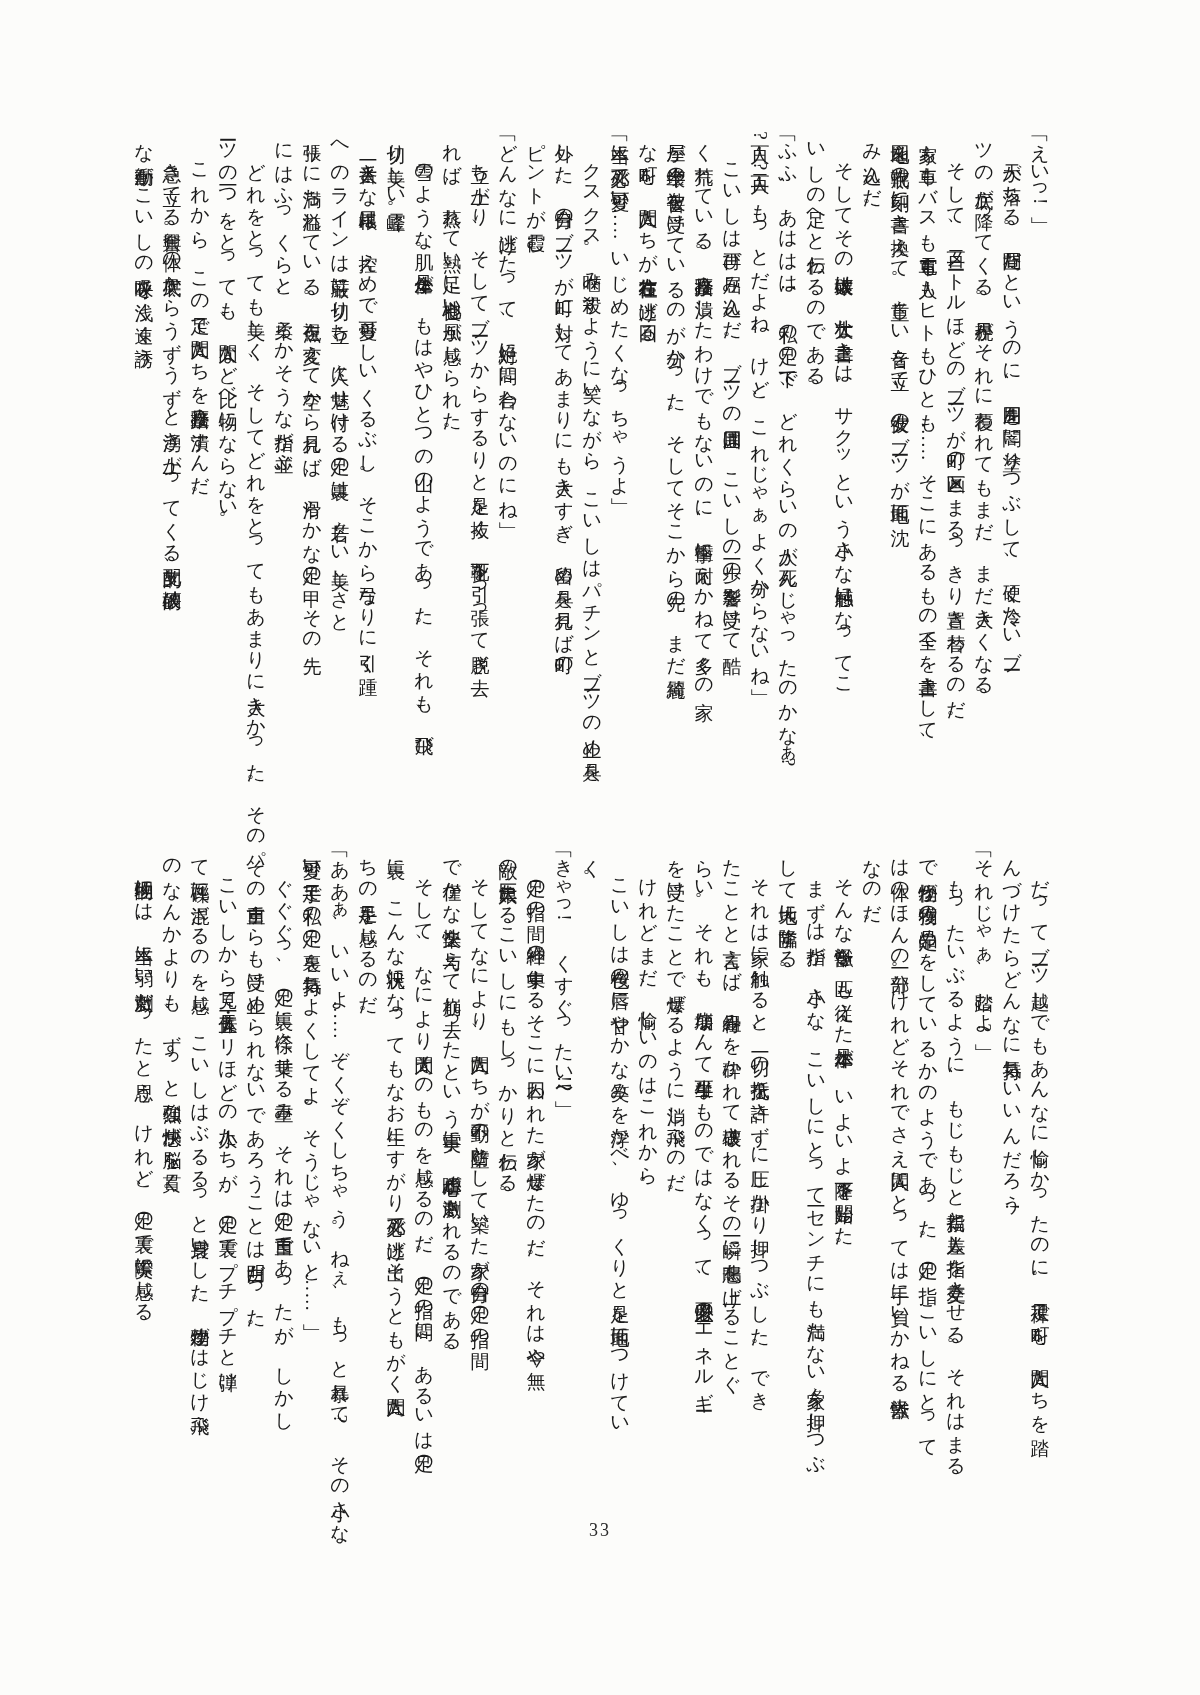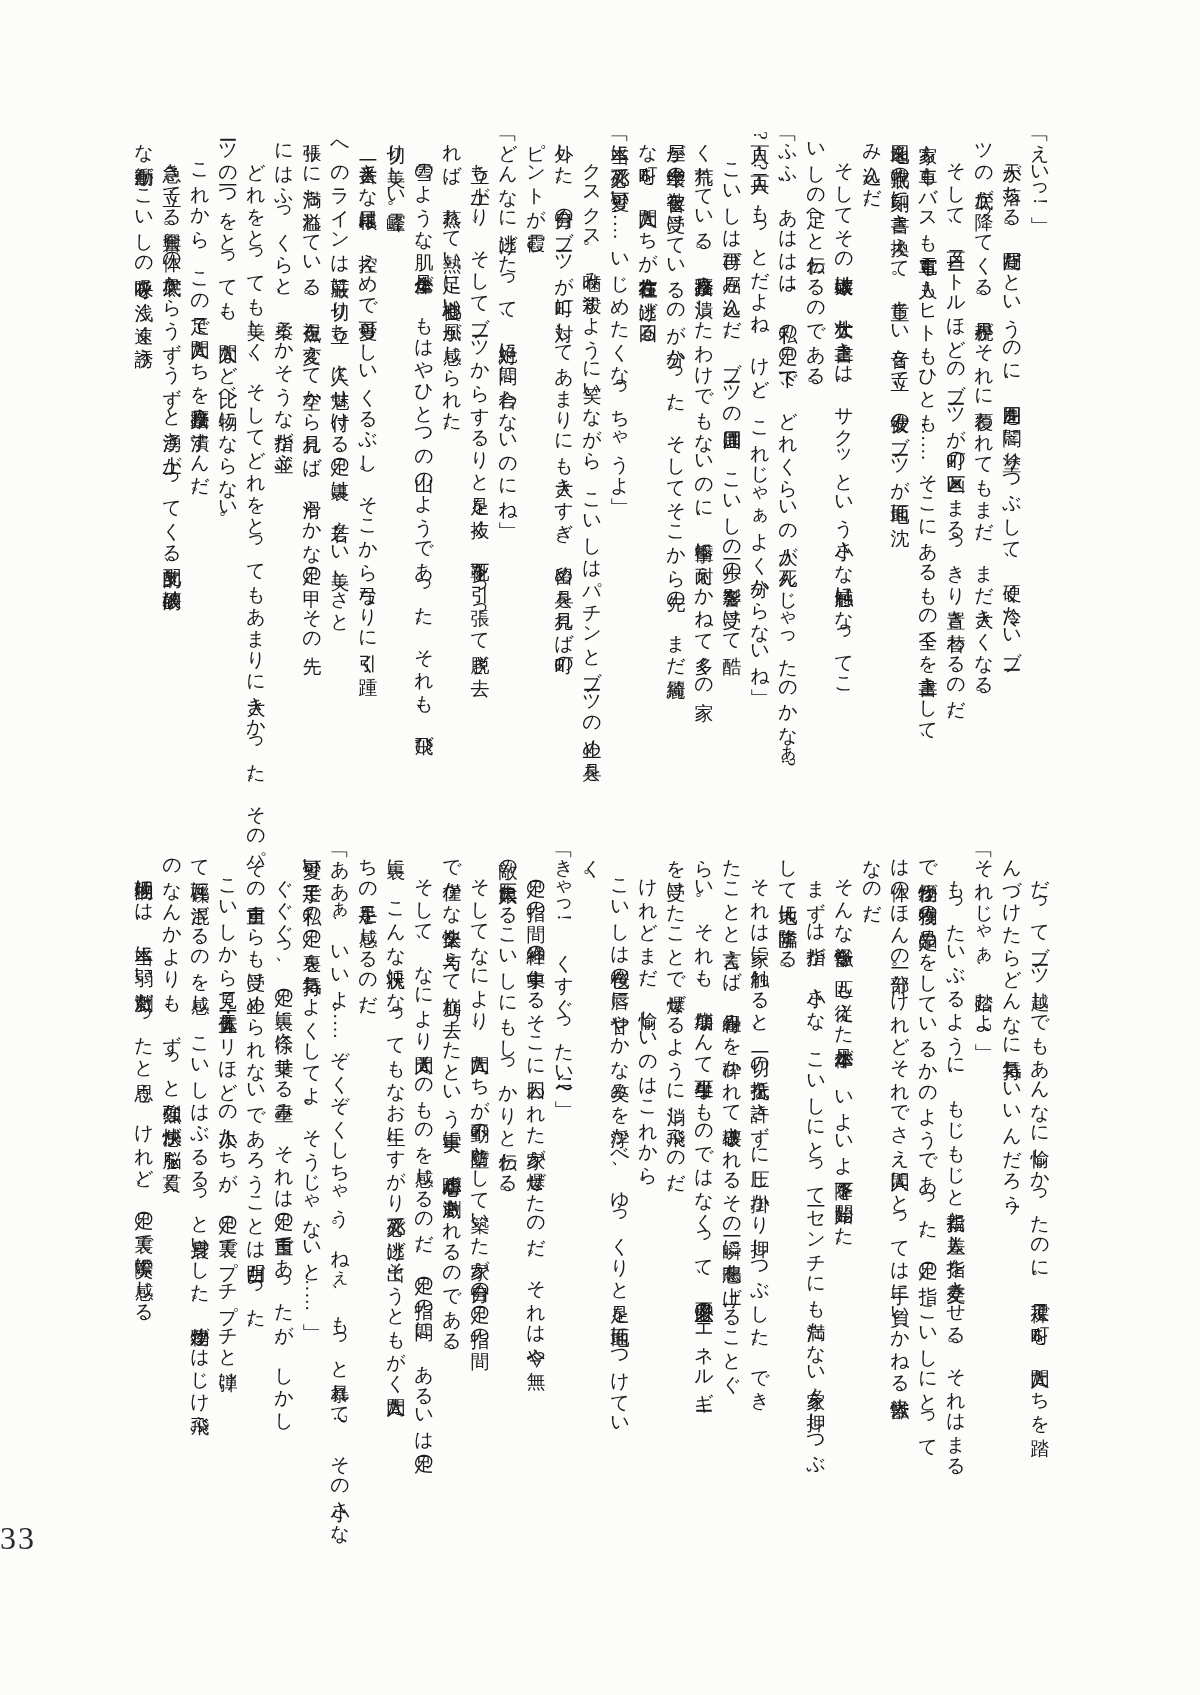--- a/index.html
+++ b/index.html
@@ -28,22 +28,23 @@
     color: #1b1b1b;
     overflow: visible;
   }
   .vtext.top    { top: 130px;  height: 688px; }
   .vtext.bottom { top: 846px;  height: 674px; }
   .pagenum {
     position: absolute;
     top: 1520px;
     left: 0;
     width: 100%;
+    text-align: center;
     font-family: "Liberation Serif", "DejaVu Serif", serif;
-    font-size: 32px;
+    font-size: 18px;
     letter-spacing: 2px;
     color: #2a2a2a;
   }
 </style>
 </head>
 <body>
 
 <div class="page">
   <div class="vtext top">「えいっ!」
 　天が落ちる。昼間だというのに、周囲を闇に塗りつぶして、硬く冷たいブー

